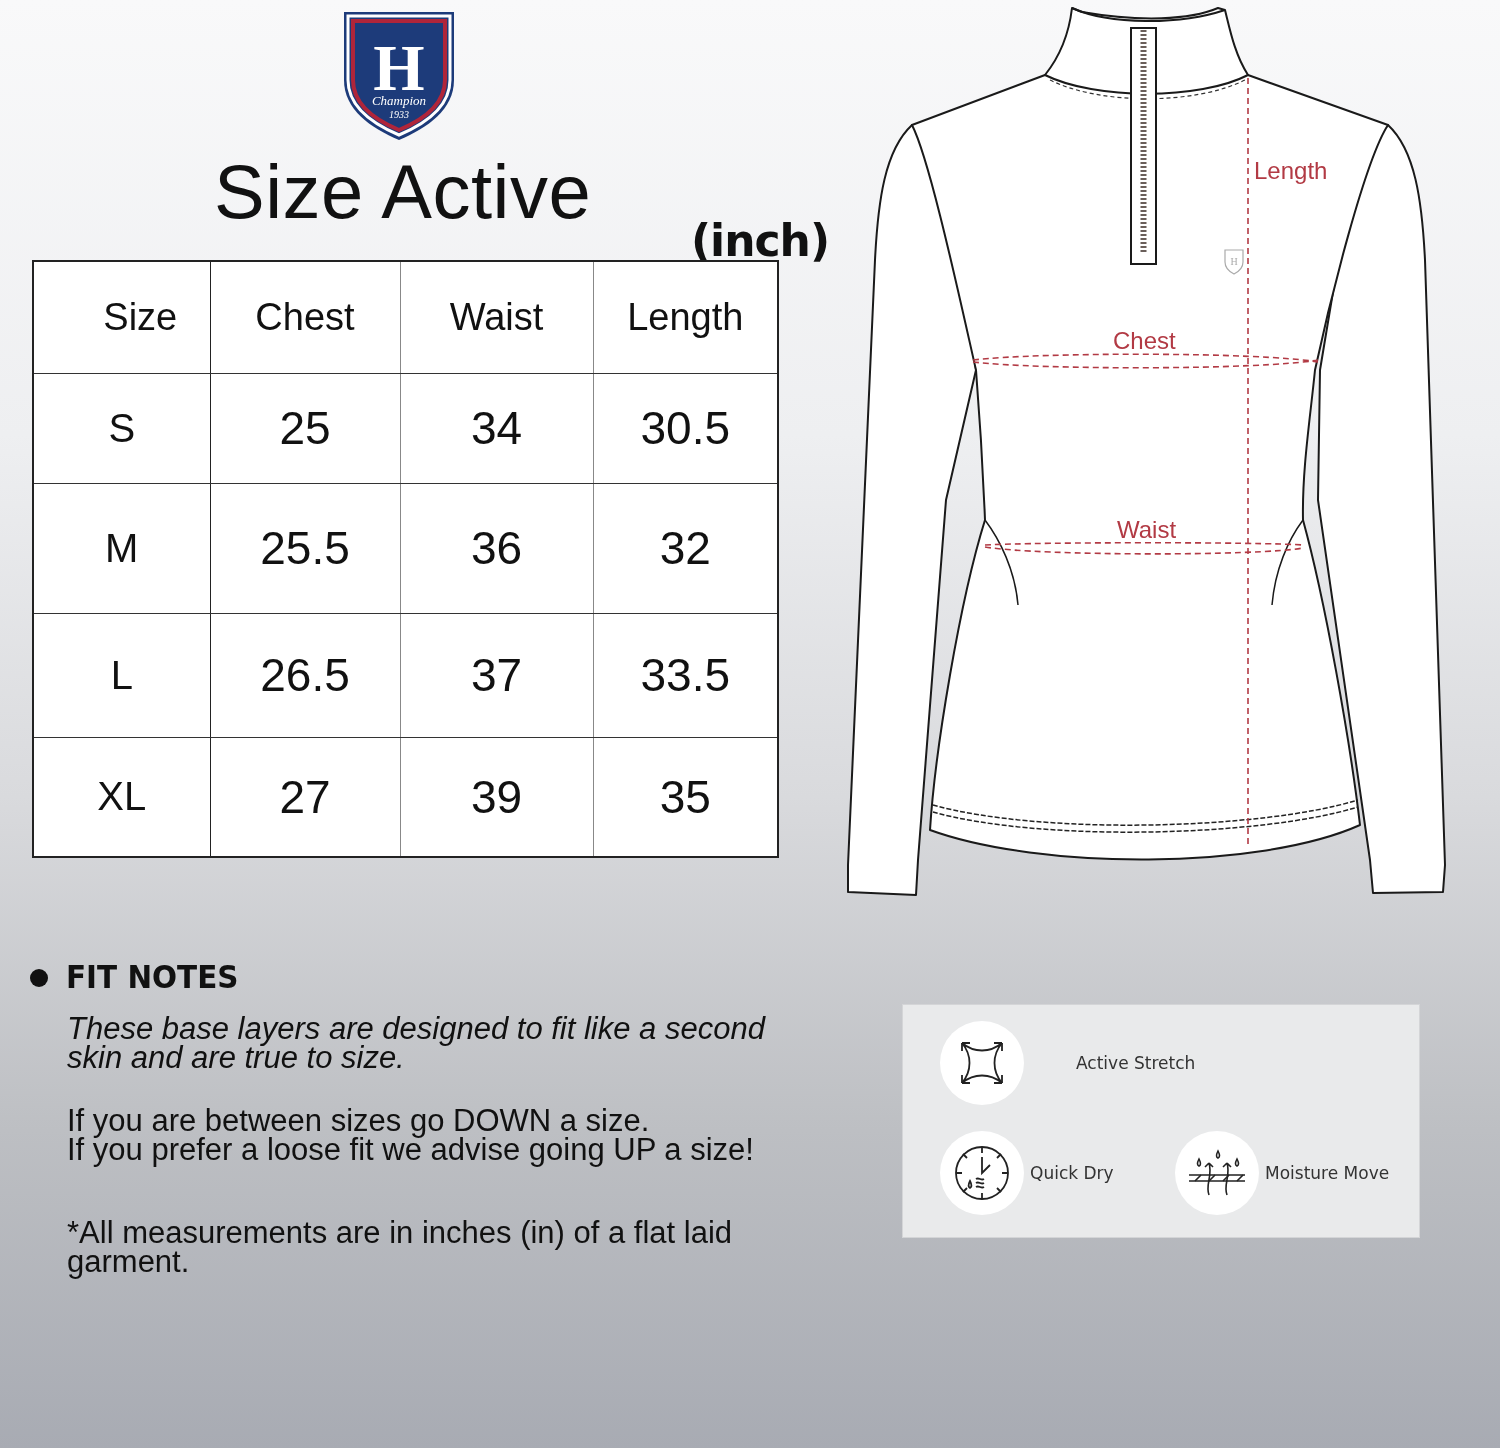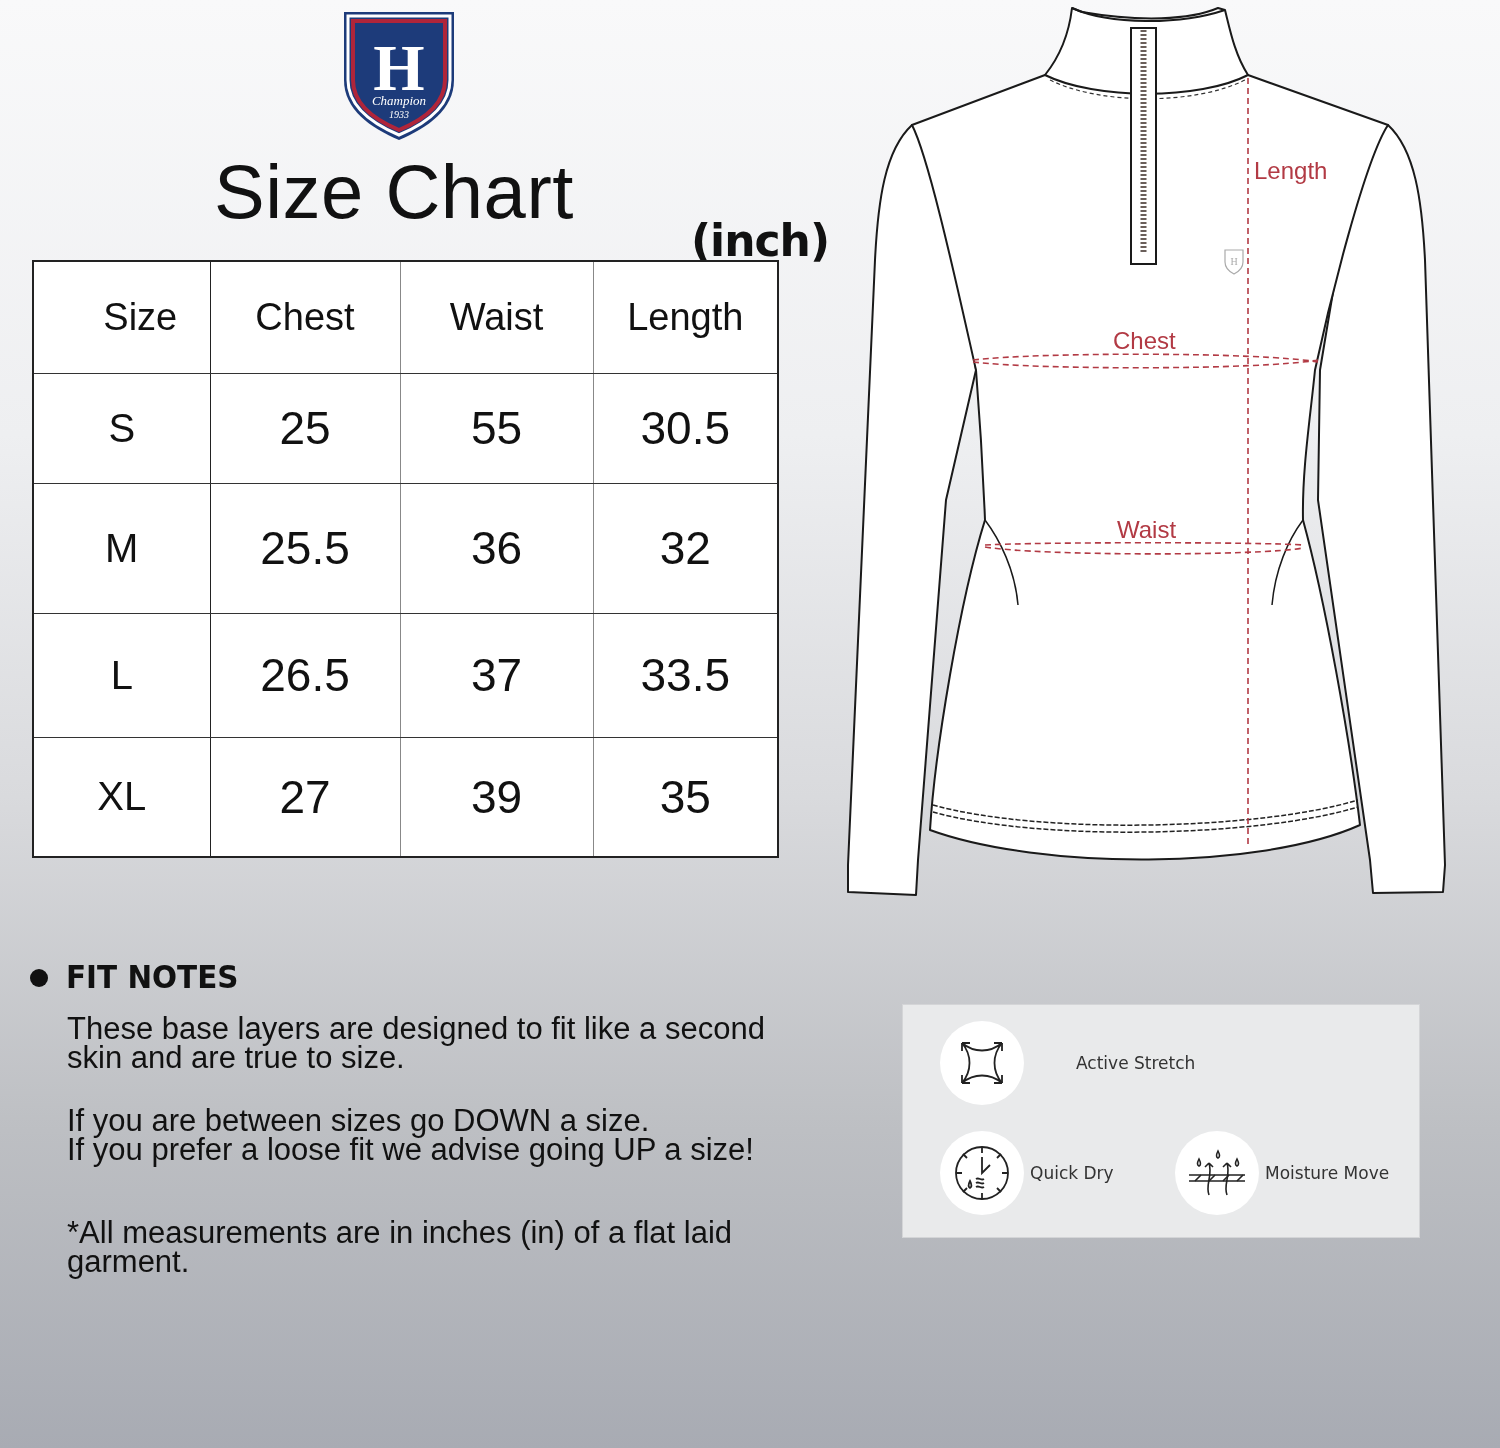--- a/index.html
+++ b/index.html
@@ -58,21 +58,21 @@
   .bullet { width: 18px; height: 18px; border-radius: 50%; background: #111; margin-right: 18px; margin-top: 2px; }
   .fit-title {
     font-size: 32px; font-weight: 700; color: #111;
     font-family: "DejaVu Sans", sans-serif; letter-spacing: 0px;
     transform: scaleX(0.92); transform-origin: left;
   }
   .fit-para {
     margin-left: 37px; font-size: 31px; line-height: 29px; color: #111;
     font-family: "Liberation Sans", sans-serif;
   }
-  .fit-para.p1 { margin-top: 18px; }
+  .fit-para.p1 { margin-top: 18px; font-style: italic; }
   .fit-para.p2 { margin-top: 34px; }
   .fit-para.p3 { margin-top: 54px; }
 
   .features {
     position: absolute; left: 902px; top: 1004px; width: 518px; height: 234px;
     background: #e9eaeb; border: 1px solid #d4d5d7;
   }
   .feature { position: absolute; display: flex; align-items: center; }
   .feature .circle {
     width: 84px; height: 84px; border-radius: 50%; background: #fff;
@@ -94,35 +94,35 @@
   <svg width="114" height="132" viewBox="0 0 114 132">
     <path d="M2 2 H112 V70 C112 100 85 118 57 130 C29 118 2 100 2 70 Z" fill="#1d3b7a"></path>
     <path d="M6 6 H108 V70 C108 97 83 114 57 125 C31 114 6 97 6 70 Z" fill="none" stroke="#fff" stroke-width="3"></path>
     <path d="M11 11 H103 V70 C103 94 81 110 57 120 C33 110 11 94 11 70 Z" fill="none" stroke="#b0253a" stroke-width="4"></path>
     <text x="57" y="80" text-anchor="middle" font-family="Liberation Serif, serif" font-weight="700" font-size="66" fill="#fff">H</text>
     <text x="57" y="95" text-anchor="middle" font-family="Liberation Serif, serif" font-style="italic" font-size="13" fill="#fff">Champion</text>
     <text x="57" y="108" text-anchor="middle" font-family="Liberation Serif, serif" font-style="italic" font-size="10" fill="#fff">1933</text>
   </svg>
 </div>
 
-<div class="title">Size Chart</div>
+<div class="title">Size Active</div>
 <div class="unit">(inch)</div>
 
 <table class="size-table">
   <tbody>
       <tr>
     <th class="c0">Size</th>
     <th class="c1">Chest</th>
     <th class="c2">Waist</th>
     <th class="c3">Length</th>
   </tr>
   <tr class="row r1">
     <td class="c0">S</td>
     <td class="c1">25</td>
-    <td class="c2">55</td>
+    <td class="c2">34</td>
     <td class="c3">30.5</td>
   </tr>
   <tr class="row r2">
     <td class="c0">M</td>
     <td class="c1">25.5</td>
     <td class="c2">36</td>
     <td class="c3">32</td>
   </tr>
   <tr class="row r3">
     <td class="c0">L</td>

